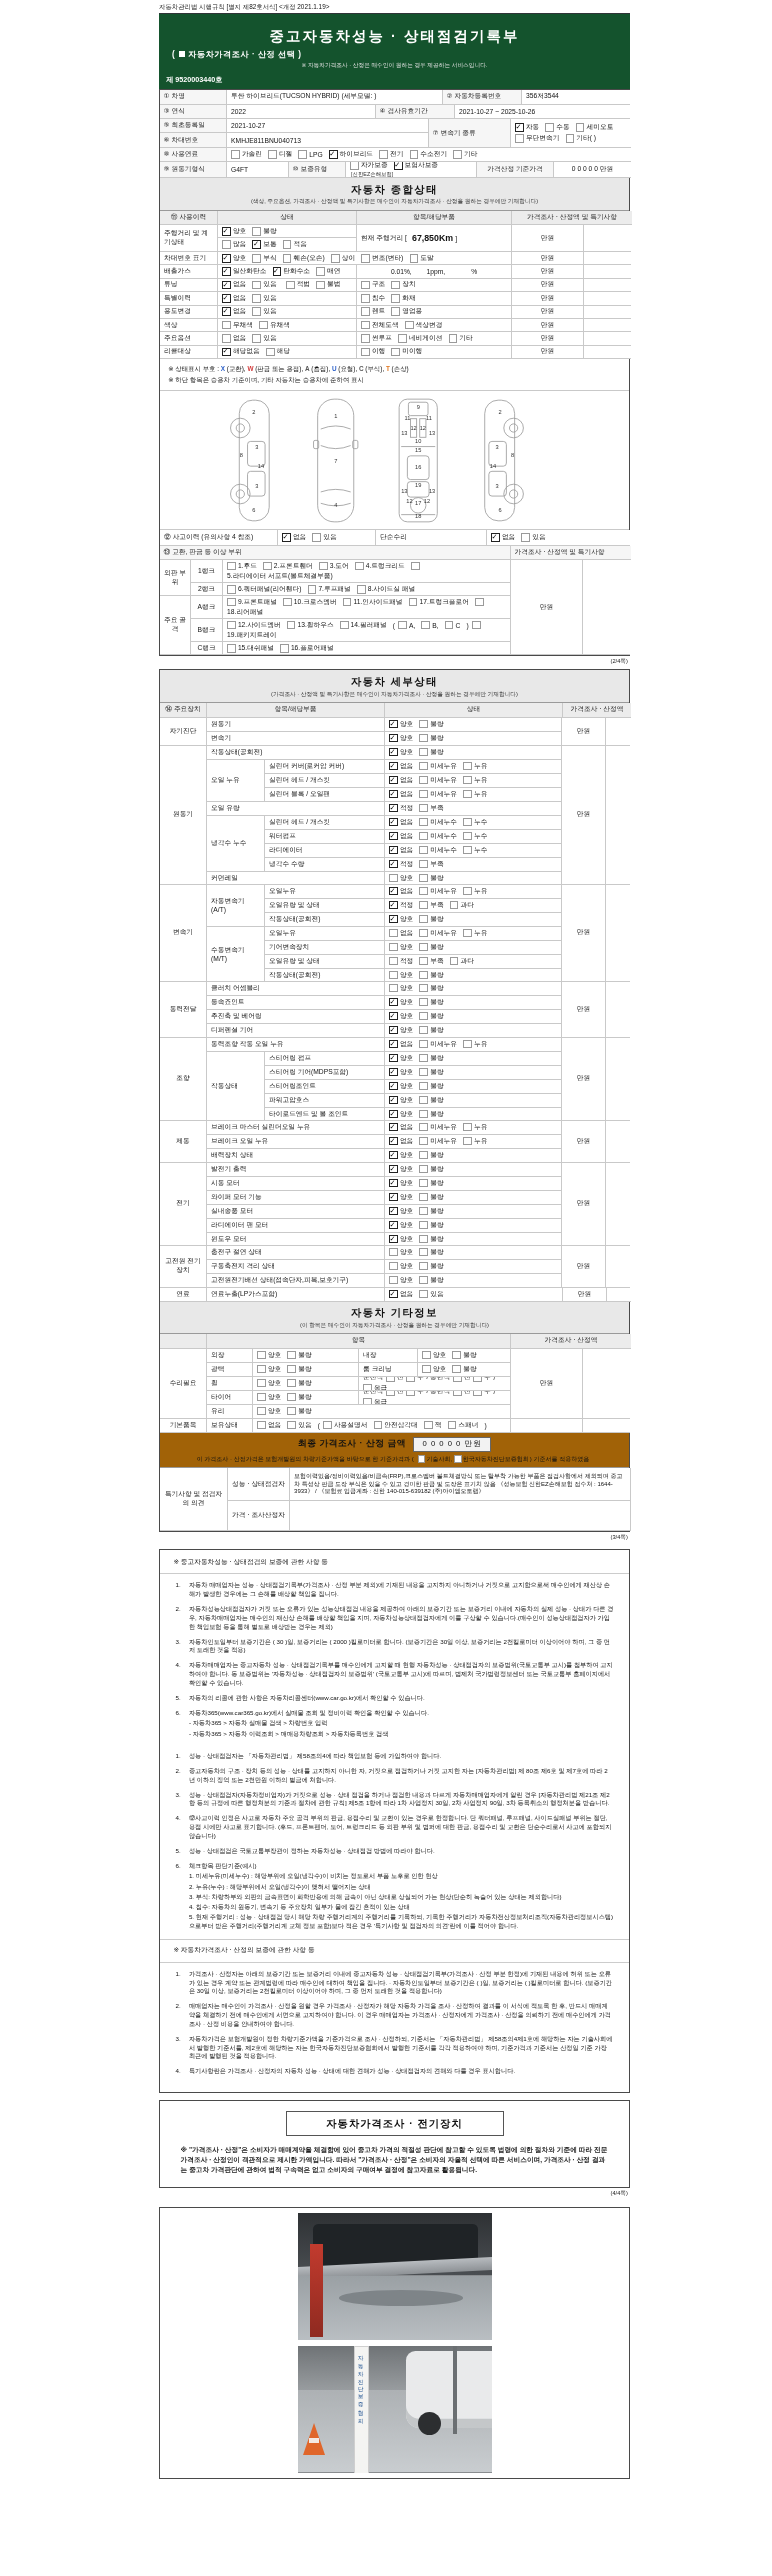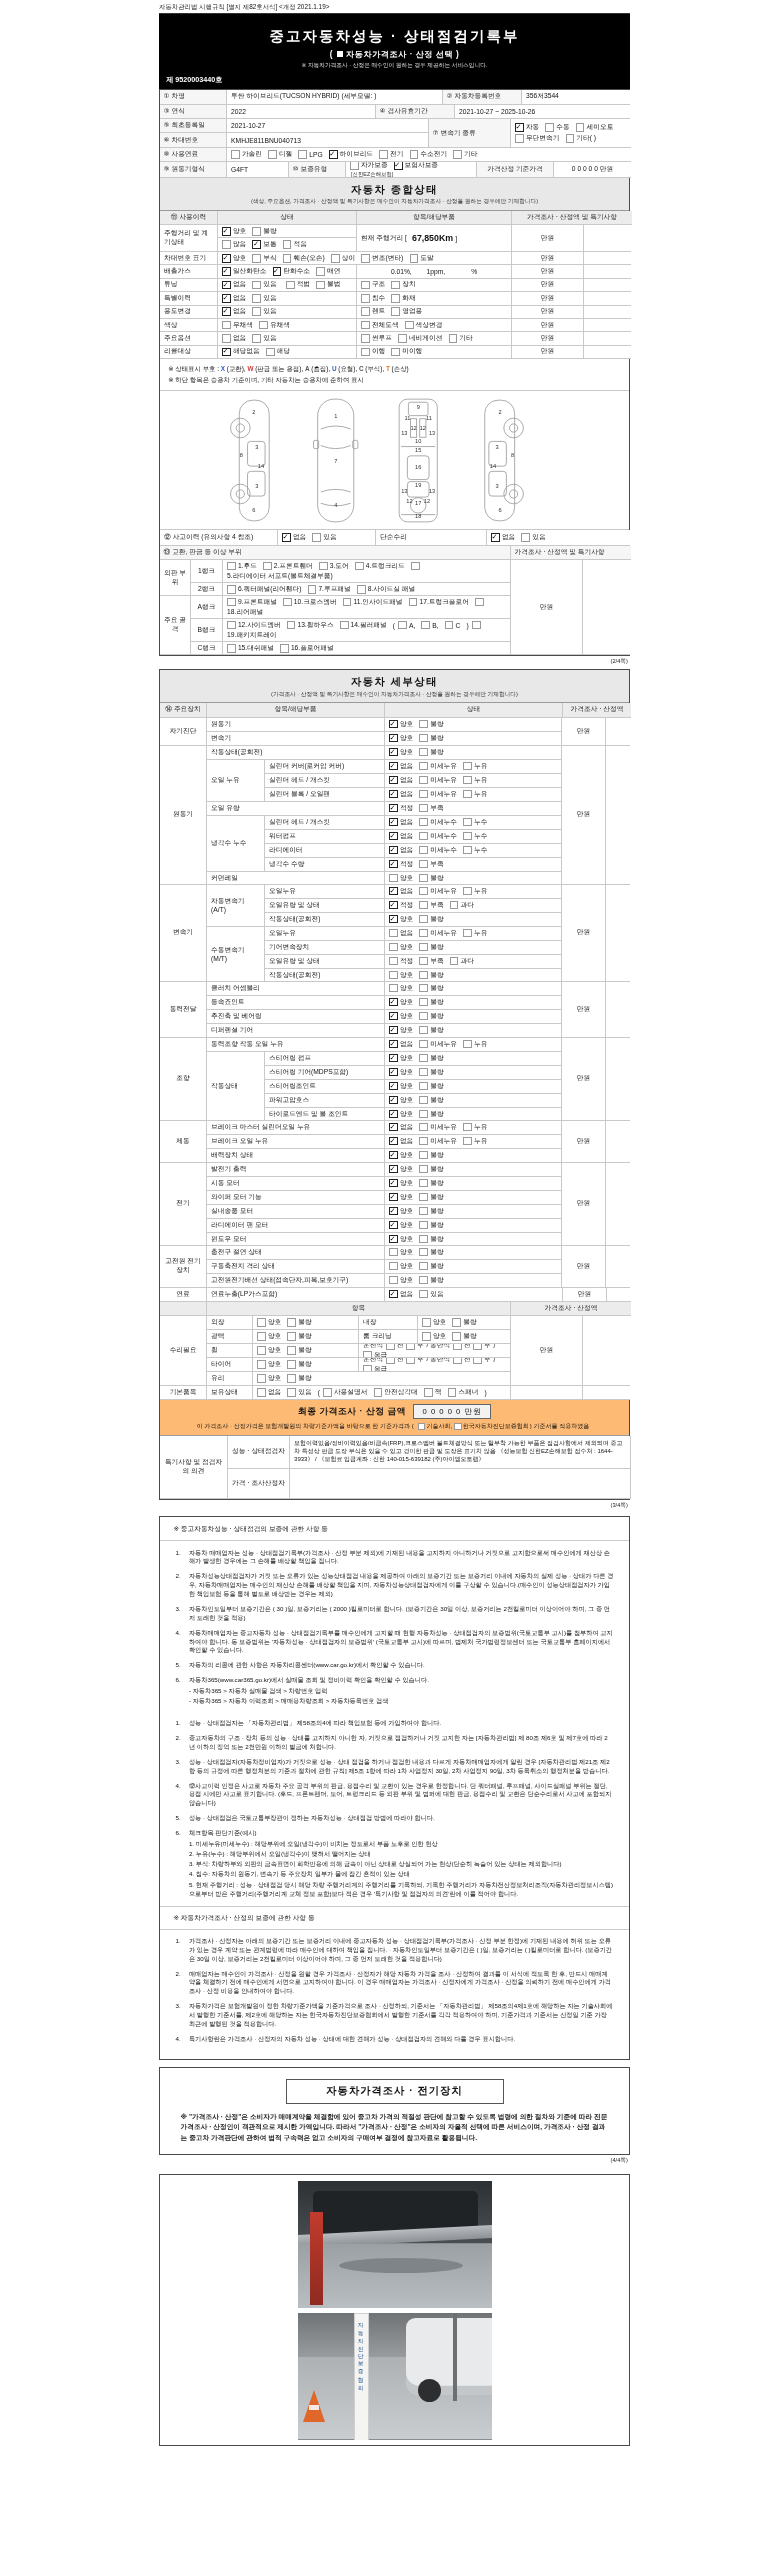--- a/index.html
+++ b/index.html
@@ -2,23 +2,23 @@
 <html style="font-size:8.2px"><head>
 <meta charset="utf-8">
 <style>
   html,body{margin:0;padding:0;background:#fff;}
   body{width:773px;height:2576px;font-family:"Liberation Sans","DejaVu Sans",sans-serif;color:#111;}
   .page{position:relative;width:773px;height:2576px;overflow:hidden;background:#fff;}
   .formref{position:absolute;left:159px;top:2.6px;font-size:6.4px;color:#111;}
   .content{position:absolute;left:159px;top:13.4px;width:471px;}
 
   
-  .dark{background:#000000;color:#fff;position:relative;padding:12.4px 0 4.1px;border-top:1.5px solid #303438;}
+  .dark{background:#14532d;color:#fff;position:relative;padding:12.4px 0 4.1px;border-top:1.5px solid #303438;}
   .dk-title{text-align:center;font-size:14.4px;font-weight:bold;letter-spacing:2.1px;}
-  .dk-sub{text-align:center;font-size:8.2px;font-weight:bold;margin-top:3.1px;letter-spacing:0.5px;}
+  .dk-sub{font-size:8.2px;font-weight:bold;margin-top:3.1px;letter-spacing:0.5px;margin-left:13px;}
   .dk-sub .sq{display:inline-block;width:6.2px;height:6.2px;background:#fff;margin:0 3.1px -0.5px 1px;}
   .dk-note{text-align:center;font-size:5.7px;color:#e2e2e2;margin-top:2.1px;}
   .dk-no{margin:5.2px 0 0 7.2px;font-size:7.2px;font-weight:bold;}
 
   .sect{border:1px solid #4a4a4a;border-top:none;background:#fff;}
   .sect.first{border-top:1px solid #4a4a4a;}
   .band{background:#e8e8e8;text-align:center;padding:4.6px 0 3.6px;border-bottom:0.5px solid #9a9a9a;}
   .bt{font-size:10.3px;font-weight:bold;letter-spacing:1.5px;}
   .bs{font-size:5.7px;color:#333;margin-top:1.5px;}
 
@@ -40,21 +40,21 @@
   .ckl{margin-right:6.2px;font-size:6.7px;}
   .tight .ckl{margin-right:2.6px;}
   .tknote{font-size:5.4px;color:#333;margin-left:1px;}
   .tkbig{font-size:8.8px;font-weight:bold;margin:0 2.1px;}
   .tkplain{margin-right:3.1px;}
 
   .legend{padding:5.2px 8.2px;font-size:6.4px;border-bottom:0.5px solid #c9c9c9;line-height:10.3px;}
   .diagram-wrap{display:flex;justify-content:center;padding:5.2px 0 3.1px;border-bottom:0.5px solid #c9c9c9;}
   .pgmark{text-align:right;font-size:5.7px;color:#222;padding:2.1px 2.1px 3.1px;}
 
-  .finalband{background:#fdba74;border-bottom:0.5px solid #9a9a9a;padding:4.1px 0 3.6px;text-align:center;}
+  .finalband{background:#a16207;border-bottom:0.5px solid #9a9a9a;padding:4.1px 0 3.6px;text-align:center;}
   .fp-label{font-size:8.8px;font-weight:bold;letter-spacing:0.5px;margin-right:7.2px;}
   .fp-box{display:inline-block;border:0.5px solid #666;background:#f2f2f2;font-size:7.7px;padding:1.5px 8.2px;letter-spacing:1px;}
   .fp-note{font-size:6px;margin-top:3.1px;display:flex;justify-content:center;align-items:center;}
   .fp-note .cb{width:5.7px;height:5.7px;margin:0 1px;}
   .fp-note .ckl{font-size:6px;margin-right:1px;}
 
   .nbox{border:1px solid #4a4a4a;border-top:none;padding:2.1px 0 9.3px;}
   .nhead{font-size:6.7px;padding:6.2px 13.4px;border-bottom:0.5px solid #ccc;}
   .nbody{padding:7.2px 15.5px 0;}
   .nitem{display:flex;margin:0 0 6.2px;font-size:6.2px;line-height:8.8px;}
@@ -1222,20 +1222,24 @@
                 <span class="ckl">없음</span>
                 <span class="cb"></span>
                 <span class="ckl">있음</span>
               </div>
             </div>
             <div class="cell c" style="width: 44px; flex: 0 0 auto; height: 14px;">만원</div>
             <div class="cell" style="width: 24px; flex: 0 0 auto; height: 14px;"></div>
           </div>
         </div>
 
+      <div class="band">
+        <div class="bt">자동차 기타정보</div>
+        <div class="bs">(이 항목은 매수인이 자동차가격조사 · 산정을 원하는 경우에만 기재합니다)</div>
+      </div>
       <div>
           <div class="trow" style="height: 14.4px;">
             <div class="cell h" style="width: 47px; flex: 0 0 auto; height: 14.4px;"></div>
             <div class="cell h" style="width: 304px; flex: 0 0 auto; height: 14.4px;">항목</div>
             <div class="cell h" style="width: 120px; flex: 0 0 auto; height: 14.4px;">가격조사 · 산정액</div>
           </div>
           <div class="trow" style="height: 70px;">
             <div class="cell c" style="width: 47px; flex: 0 0 auto; height: 70px;">수리필요</div>
             <div class="cell" style="width: 304px; flex: 0 0 auto; padding: 0px; align-items: stretch; border-right: 0.5px solid rgb(201, 201, 201); height: 70px;">
               <div class="sub" style="width: 100%;">

